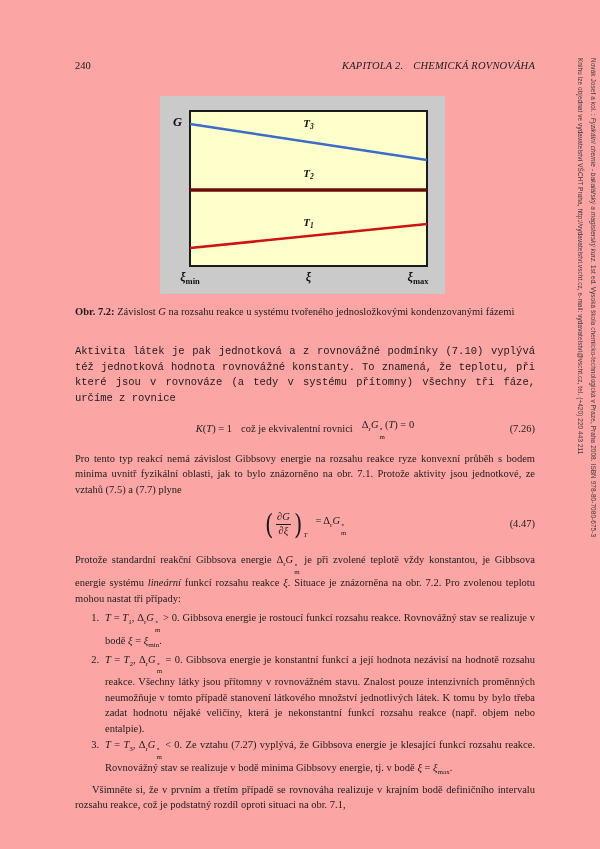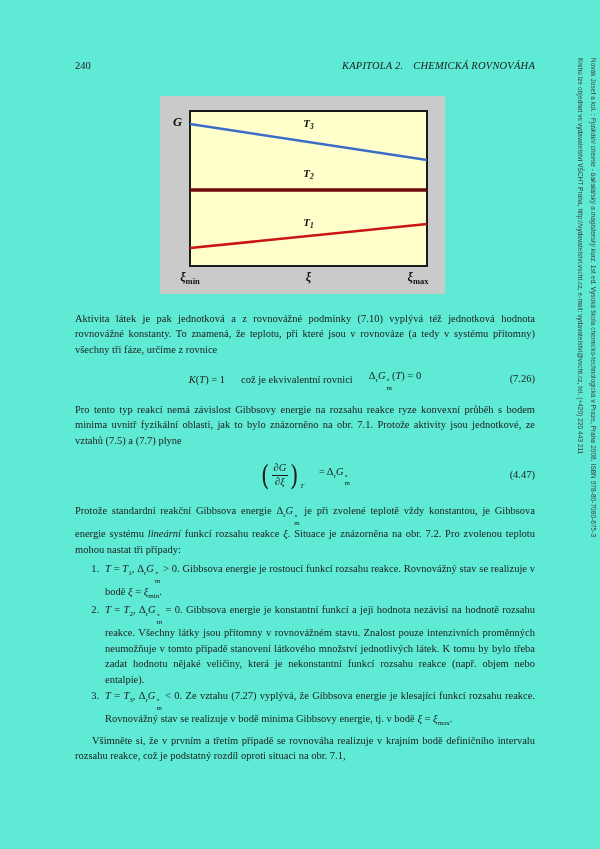--- a/index.html
+++ b/index.html
@@ -1,31 +1,31 @@
 <!DOCTYPE html>
 <html><head>
 <meta charset="utf-8">
 <style>
   html,body{margin:0;padding:0;background:#888;}
-  .sheet{width:600px;height:849px;background:#5eead4;position:relative;overflow:hidden;
+  .sheet{width:600px;height:849px;background:#fca5a5;position:relative;overflow:hidden;
          color:#1c1c1c;font-family:"Liberation Serif","DejaVu Serif",serif;font-size:10.5px;line-height:1.48;}
   .content{position:absolute;left:75px;top:58px;width:460px;}
   .pagehead{display:flex;justify-content:space-between;align-items:baseline;}
   .pagenum{font-style:normal;}
   .chap{font-style:italic;letter-spacing:.2px;}
   .chap .gap{display:inline-block;width:10px;}
   .figwrap{margin:22px 0 0 85px;width:285px;height:198px;}
   .figwrap svg{display:block;}
   .caption{margin-top:10px;text-align:justify;}
   .para{margin-top:0;text-align:justify;}
-  .p1{margin-top:17px;}
+  .p1{margin-top:25px;font-family:Liberation Mono, monospace;}
   .p2{margin-top:11px;}
   .p3{margin-top:10px;}
   .p4{margin-top:4px;text-indent:17px;}
-  .eq{position:relative;margin:11px 0;display:flex;justify-content:center;align-items:center;gap:15px;}
+  .eq{position:relative;margin:11px 0;display:flex;justify-content:center;align-items:center;gap:8px;}
   .eq .tag{position:absolute;right:0;top:50%;transform:translateY(-50%);padding-left:13px;}
   .eq726{min-height:16px;}
   .eq727{min-height:36px;margin:9px 0 10px;}
   .mathi i{font-style:italic;}
   sub{font-size:68%;}
   .ss{display:inline-flex;flex-direction:column;align-items:flex-start;font-size:66%;line-height:1.05;
       vertical-align:-0.45em;margin-left:1px;}
   .ss span{display:block;}
   .frac{display:inline-flex;flex-direction:column;align-items:center;line-height:1.15;}
   .frac .den{border-top:1px solid #1c1c1c;padding:0 3px;}
@@ -70,20 +70,21 @@
           <text x="148.5" y="80.875" text-anchor="middle" font-family="&quot;Liberation Serif&quot;,&quot;DejaVu Serif&quot;,serif" font-size="11" font-style="italic" font-weight="bold" fill="#111">T<tspan dy="2.5" font-size="7.5">2</tspan></text>
           <line x1="30" y1="152.02" x2="267" y2="127.995" stroke="#cc1414" stroke-width="2.6"></line>
           <text x="148.5" y="129.7" text-anchor="middle" font-family="&quot;Liberation Serif&quot;,&quot;DejaVu Serif&quot;,serif" font-size="11" font-style="italic" font-weight="bold" fill="#111">T<tspan dy="2.5" font-size="7.5">1</tspan></text>
           <text x="22" y="30" text-anchor="end" font-family="&quot;Liberation Serif&quot;,&quot;DejaVu Serif&quot;,serif" font-size="12.5" font-style="italic" font-weight="bold" fill="#111">G</text>
           <text x="30" y="185" text-anchor="middle" font-family="&quot;Liberation Serif&quot;,&quot;DejaVu Serif&quot;,serif" font-size="12" font-style="italic" font-weight="bold" fill="#111">ξ<tspan dy="2.5" font-size="8.5" font-style="normal" font-weight="bold">min</tspan></text>
           <text x="148.5" y="185" text-anchor="middle" font-family="&quot;Liberation Serif&quot;,&quot;DejaVu Serif&quot;,serif" font-size="12" font-style="italic" font-weight="bold" fill="#111">ξ<tspan dy="2.5" font-size="8.5" font-style="normal" font-weight="bold"></tspan></text>
           <text x="258" y="185" text-anchor="middle" font-family="&quot;Liberation Serif&quot;,&quot;DejaVu Serif&quot;,serif" font-size="12" font-style="italic" font-weight="bold" fill="#111">ξ<tspan dy="2.5" font-size="8.5" font-style="normal" font-weight="bold">max</tspan></text>
         </svg>
     </div>
 
+    <div class="caption"><b>Obr. 7.2:</b> Závislost <i>G</i> na rozsahu reakce u systému tvořeného jednosložkovými kondenzovanými fázemi</div>
 
     <div class="para p1 mathi">Aktivita látek je pak jednotková a z rovnovážné podmínky (7.10) vyplývá též jednotková hodnota rovnovážné konstanty. To znamená, že teplotu, při které jsou v rovnováze (a tedy v systému přítomny) všechny tři fáze, určíme z rovnice</div>
 
     <div class="eq eq726">
       <span class="mathi"><i>K</i>(<i>T</i>) = 1</span>
       <span class="eqmid">což je ekvivalentní rovnici</span>
       <span class="mathi">Δ<sub>r</sub><i>G</i><span class="ss">
             <span>∘</span>
             <span>m</span>
           </span>(<i>T</i>) = 0</span>

